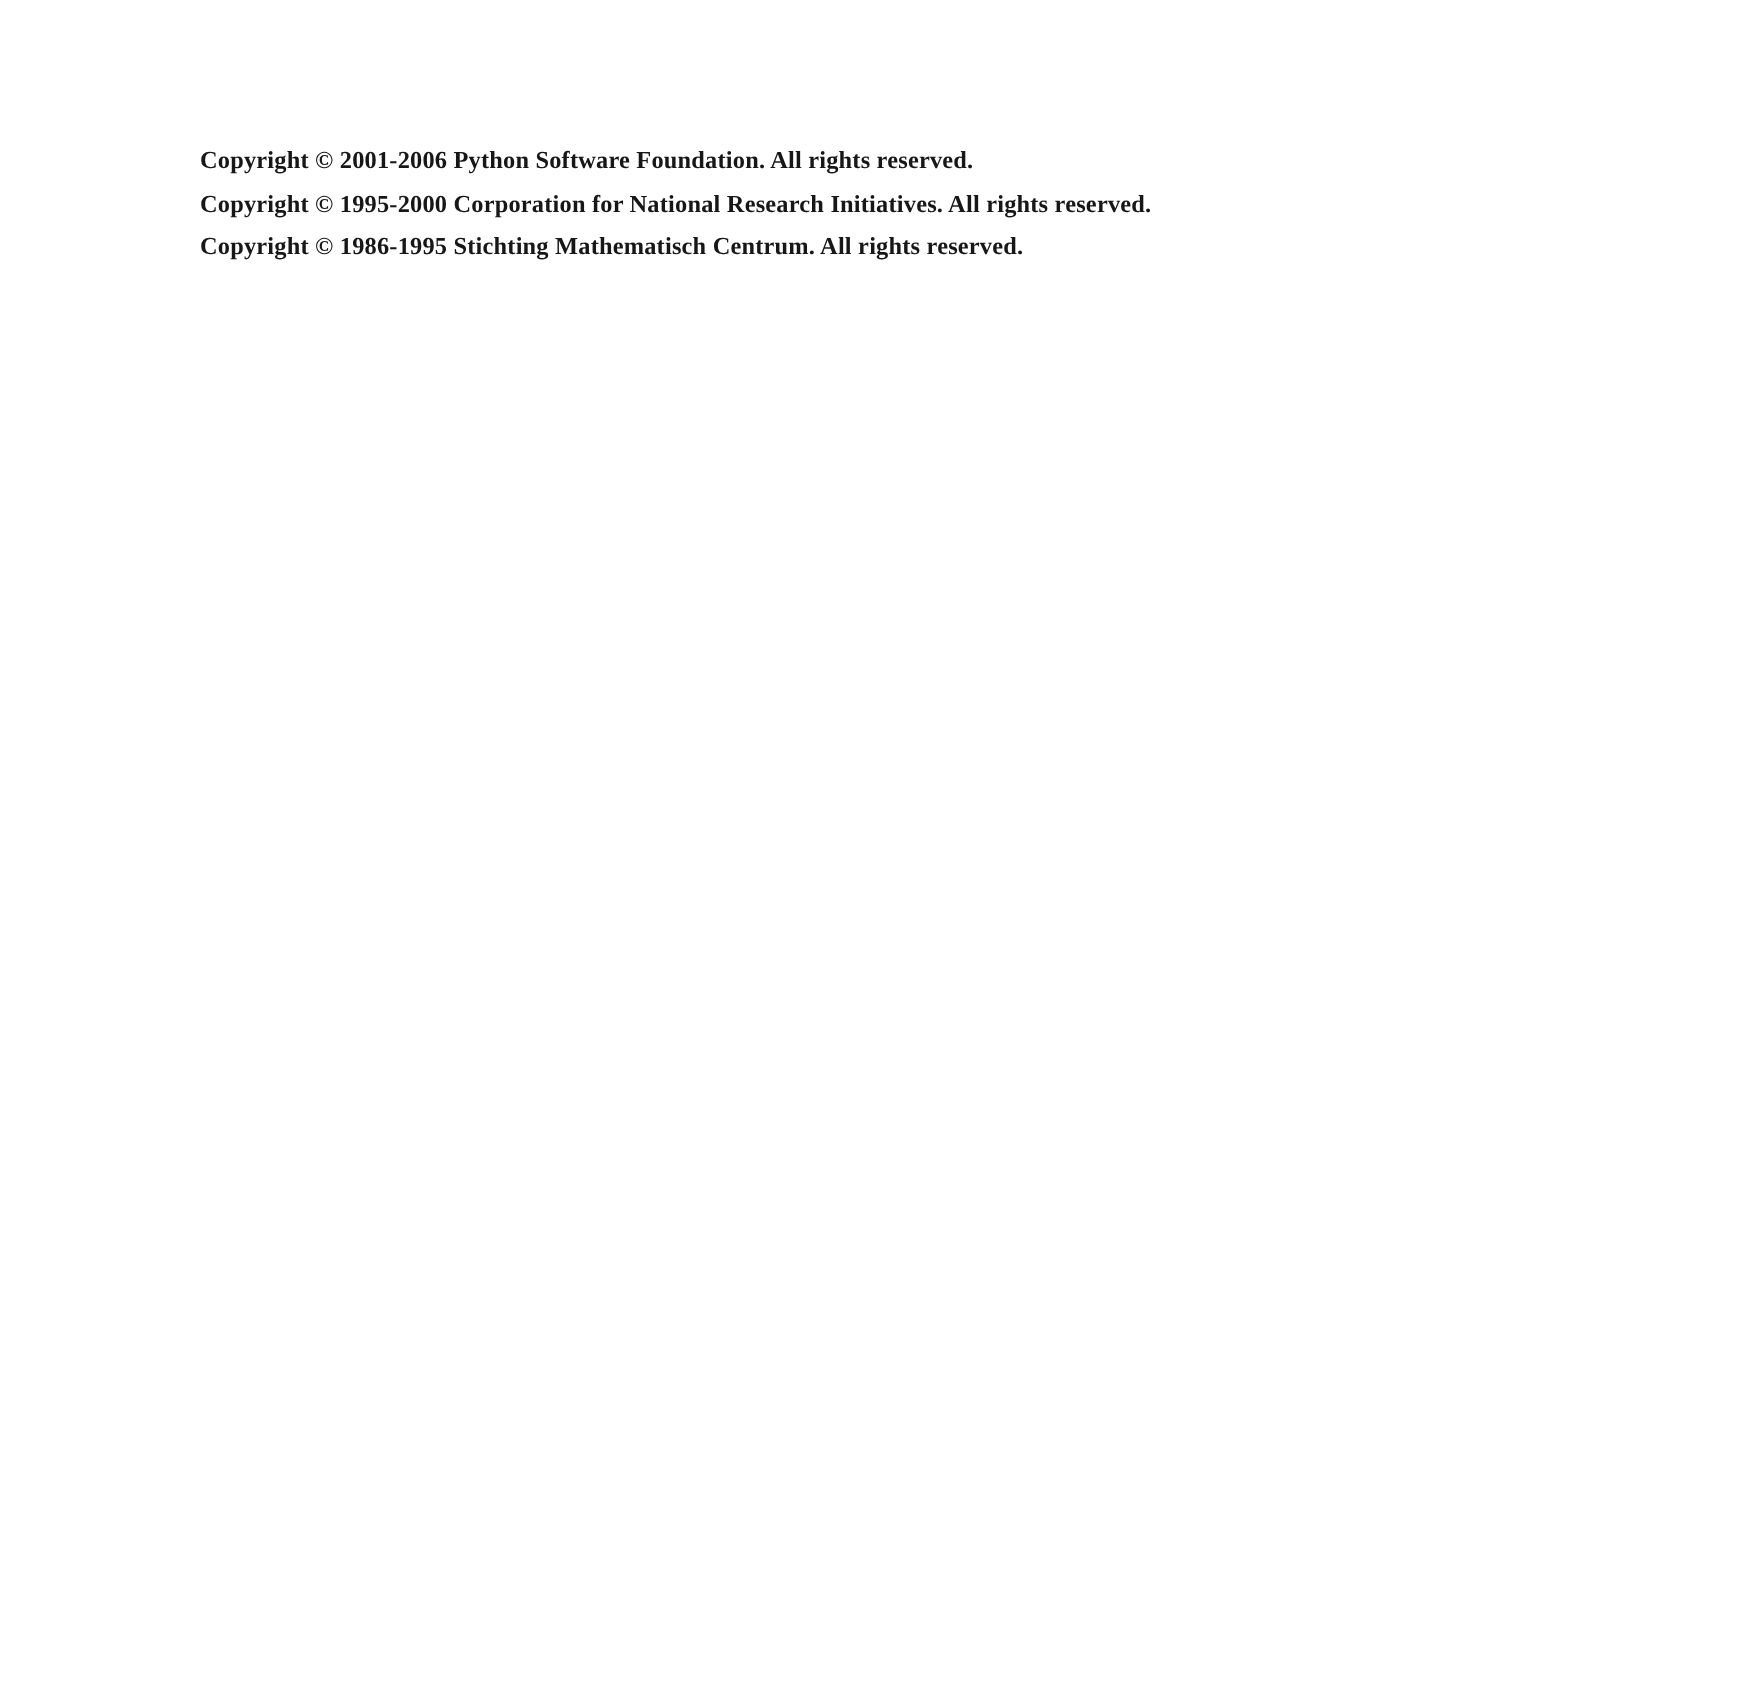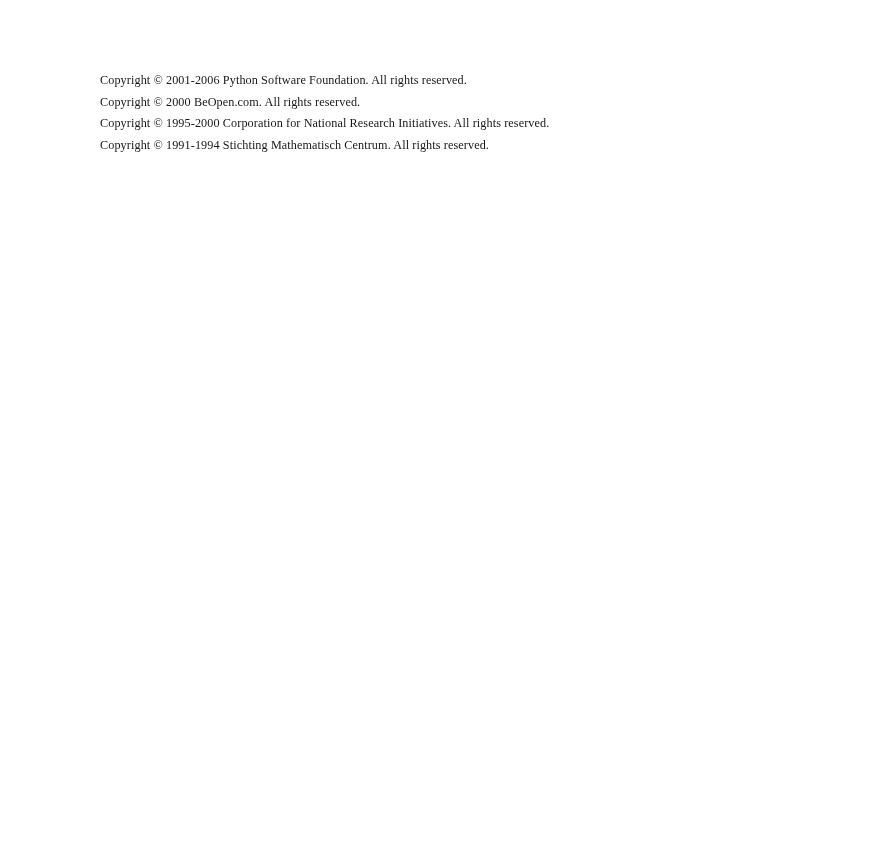--- a/index.html
+++ b/index.html
@@ -26,25 +26,25 @@
     top: 70px;
     width: 640px;
   }
   .copyright-line {
     font-family: "Liberation Serif", serif;
     font-size: 12.2px;
     line-height: 21.5px;
     color: #171717;
     letter-spacing: 0.1px;
     white-space: nowrap;
+    font-weight: bold;
   }
 </style>
 </head>
 <body>
 
 <div class="page">
   <div class="copyright-block">
     <div class="copyright-line">Copyright © 2001-2006 Python Software Foundation.  All rights reserved.</div>
-    <div class="copyright-line">Copyright © 2000 BeOpen.com.  All rights reserved.</div>
     <div class="copyright-line">Copyright © 1995-2000 Corporation for National Research Initiatives.  All rights reserved.</div>
-    <div class="copyright-line">Copyright © 1991-1994 Stichting Mathematisch Centrum.  All rights reserved.</div>
+    <div class="copyright-line">Copyright © 1986-1995 Stichting Mathematisch Centrum.  All rights reserved.</div>
   </div>
 </div>
 
 </body></html>

